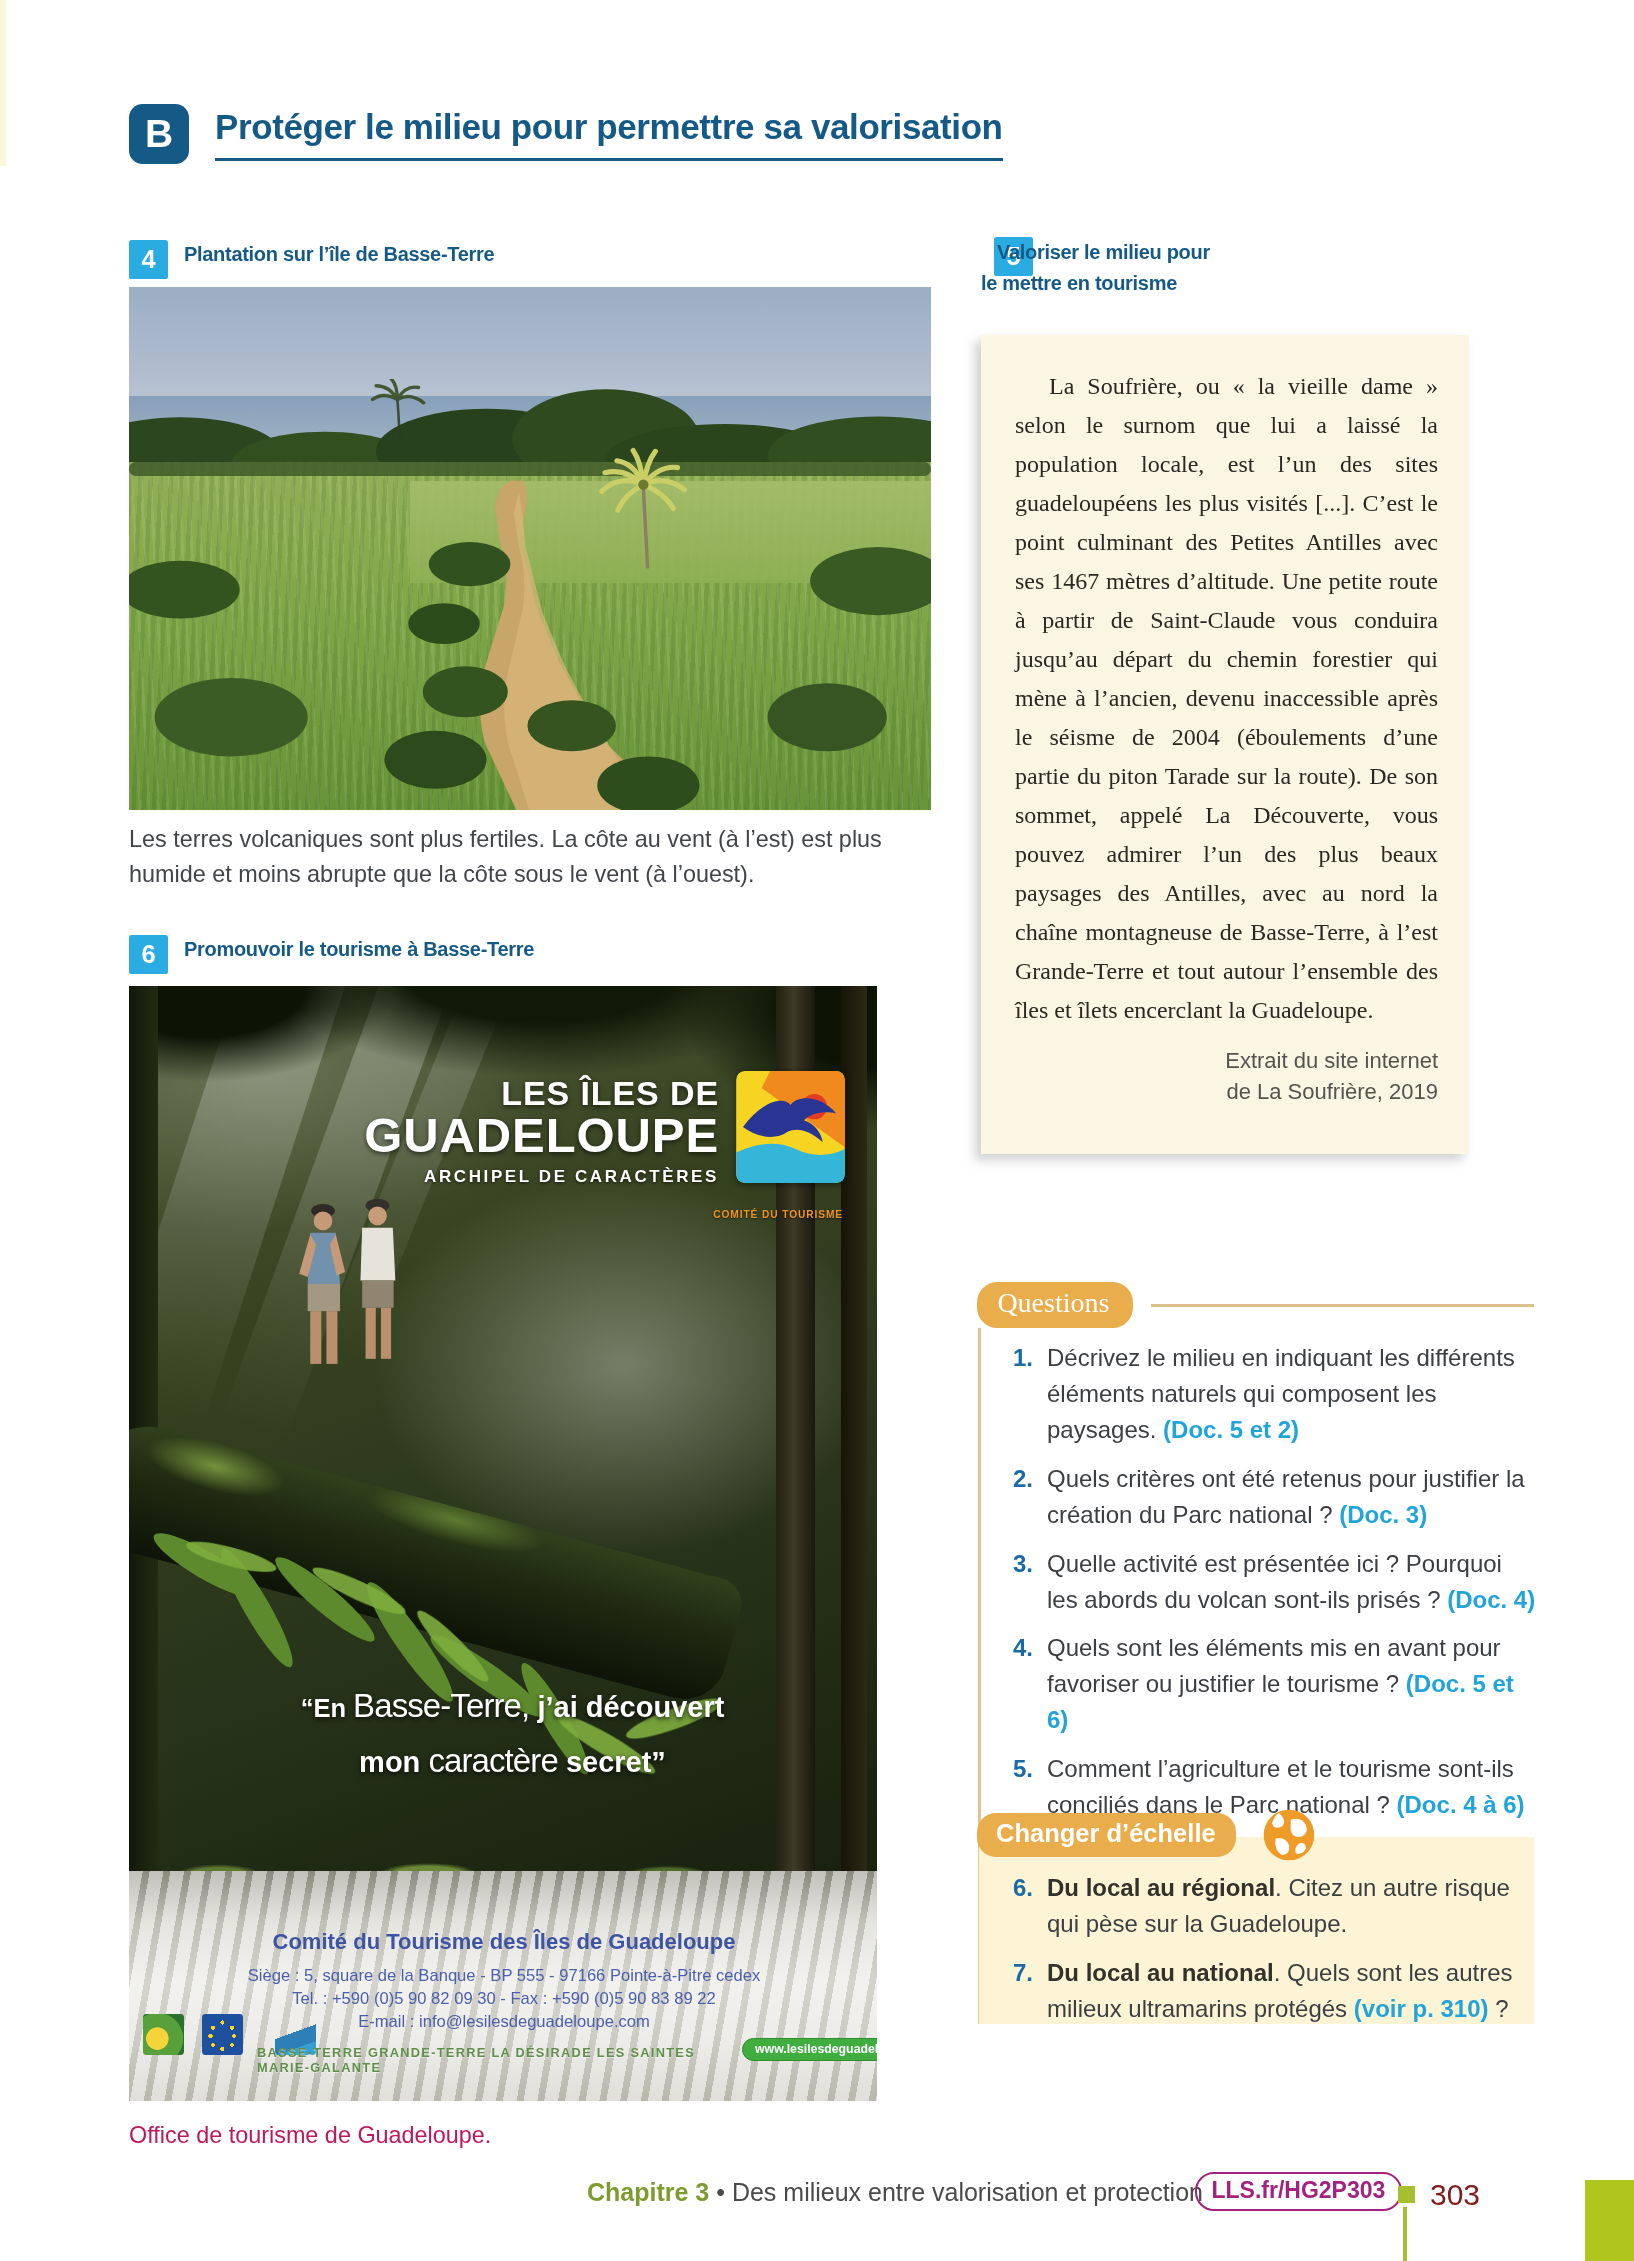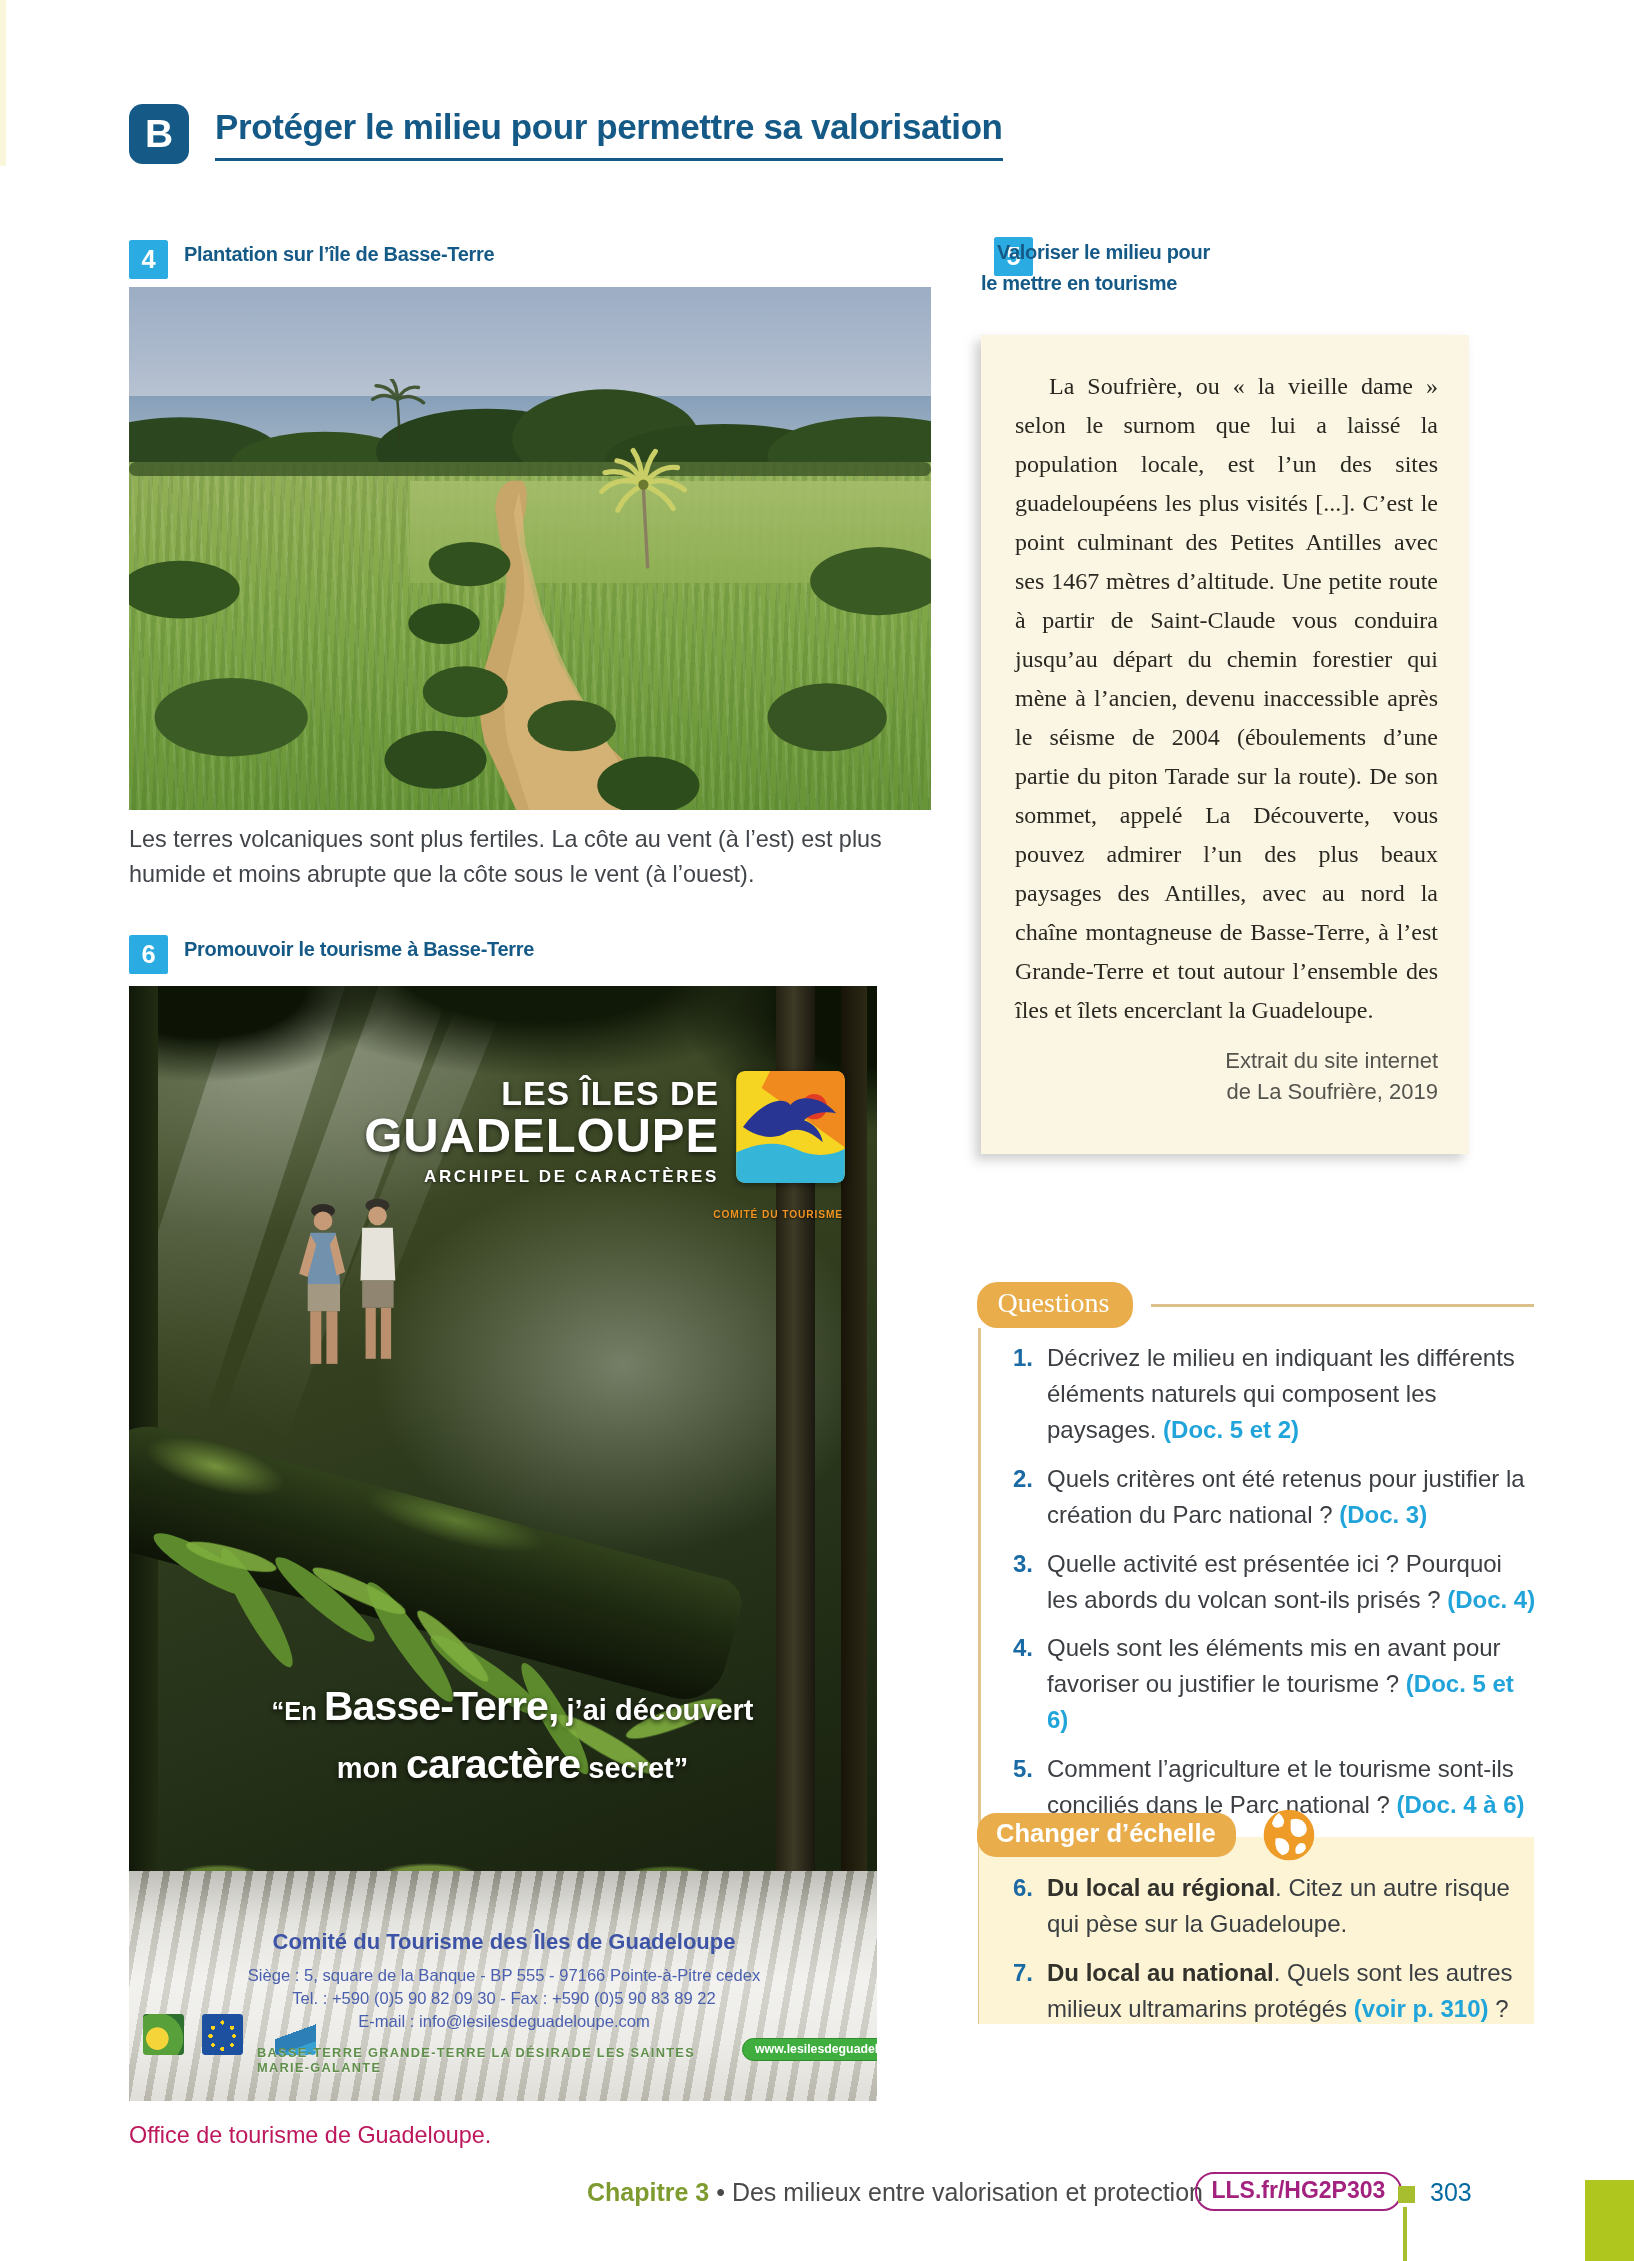--- a/index.html
+++ b/index.html
@@ -72,21 +72,21 @@
   #log-trunk{left:-51px;top:511px;width:664px;height:128px;transform:rotate(15deg);
       border-radius:60px 25.5px 43px 34px;
       background:radial-gradient(ellipse 102px 34px at 18% 18%,#74923c,rgba(116,146,60,0) 70%),
                  radial-gradient(ellipse 128px 31px at 55% 10%,#5c7a30,rgba(92,122,48,0) 72%),
                  linear-gradient(180deg,#31401c 0%,#1d2810 45%,#0e1407 100%);}
   #ferns{left:0px;top:477px;width:748px;height:358px;}
 
   #slogan{left:60px;top:696px;width:647px;text-align:center;color:#fff;
           text-shadow:0 1.7px 5.1px rgba(0,0,0,.75);line-height:48px;}
   .slog-s{font-size:25.5px;font-weight:700;}
-  .slog-l{font-size:41px;font-weight:700;letter-spacing:-0.9px;}
+  .slog-l{font-size:33px;font-weight:400;letter-spacing:-0.9px;}
   .slog-m{font-size:29px;font-weight:700;}
 
   #water{left:0;top:885px;width:748px;height:230px;
       background:
         repeating-linear-gradient(100deg,rgba(255,255,255,.45) 0 13.6px,rgba(125,125,112,.18) 13.6px 20.4px),
         linear-gradient(180deg,#8e8d83 0%,#cfcec6 22%,#e7e6e1 48%,#dddcd5 75%,#c6c4ba 100%);}
   #rocks{left:0;top:867px;width:748px;height:94px;
       background:
         radial-gradient(ellipse 111px 41px at 8% 55%,#3c3c2e 60%,rgba(60,60,46,0) 72%),
         radial-gradient(ellipse 128px 44px at 32% 60%,#454533 58%,rgba(69,69,51,0) 72%),
@@ -153,21 +153,21 @@
   #globe-icon{left:1262px;top:1808px;width:54px;height:54px;}
   #scale-list{left:1013px;top:1870px;width:511px;}
 
   
   #footer-text{left:587px;top:2178px;font-size:25px;color:#4a4a4a;}
   #footer-chapter{font-weight:700;color:#7d9b2f;}
   #lls-pill{left:1195px;top:2172px;border:2.6px solid #a3227f;border-radius:19px;padding:2.6px 14.5px 5.1px 14.5px;
             font-size:23px;font-weight:700;color:#a3227f;}
   #page-square{left:1398px;top:2186px;width:17px;height:17px;background:#a7bf2e;}
   #page-vline{left:1403px;top:2207px;width:4.3px;height:54px;background:#a7bf2e;}
-  #page-num{left:1430px;top:2178px;font-size:25px;color:#0369a1;}
+  #page-num{left:1430px;top:2178px;font-size:30px;color:#7f1d1d;}
   #page-tab{left:1585px;top:2180px;width:49px;height:82px;background:#aec61e;}
 </style>
 </head>
 <body>
 
 <div id="page">
 
   <div class="abs" id="edge-strip"></div>
   <div class="abs" id="b-badge">
     <span>B</span>

